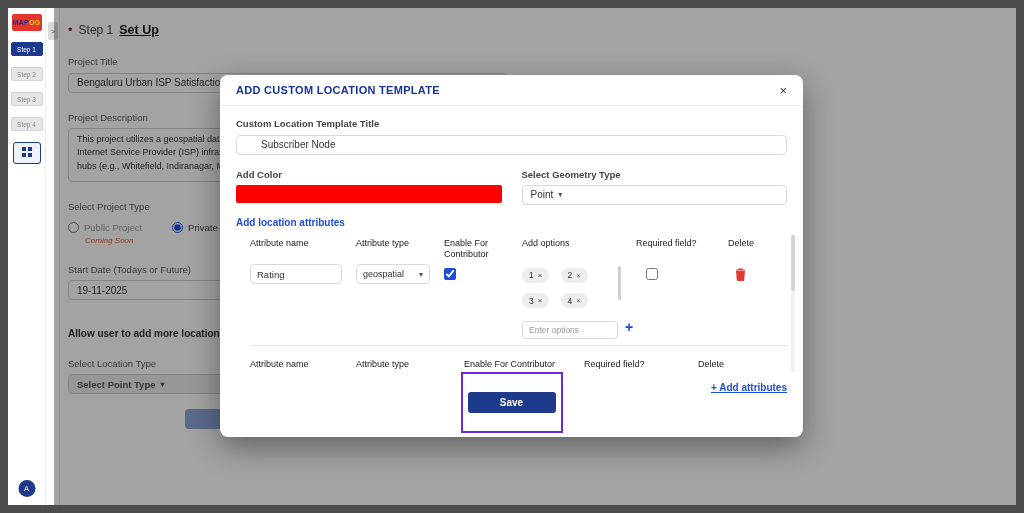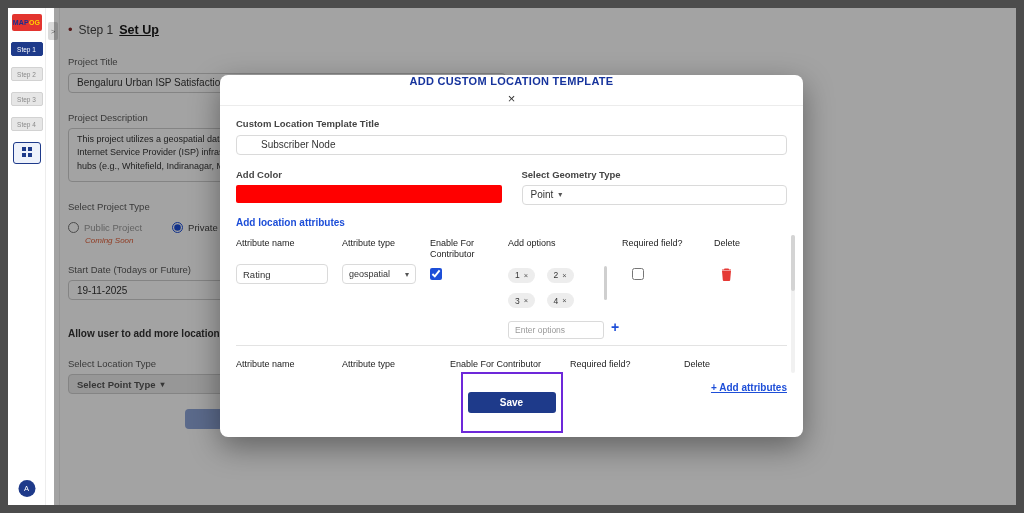--- a/index.html
+++ b/index.html
@@ -42,33 +42,33 @@
   .coming-soon { font-size:8px; color:#e2603a; font-style:italic; margin:3px 0 0 17px; }
   .gray-select { width:438px; height:20px; background:#ececec; border:1px solid #cfcfcf; border-radius:4px; font-size:9.5px; font-weight:600; color:#555; display:flex; align-items:center; padding:0 8px; gap:5px; margin-top:1px; }
   .allow-label { font-size:10px; font-weight:bold; color:#333; margin-top:28px; }
   .bottom-btn { position:absolute; left:139px; top:401px; width:80px; height:20px; background:#8fa6d9; border:none; border-radius:4px; }
 
   
   .overlay { position:absolute; left:38px; top:0; right:0; bottom:0; background:rgba(0,0,0,0.36); z-index:10; }
 
   
   .modal { position:absolute; left:220px; top:75px; width:583px; height:362px; background:#fff; border-radius:8px; z-index:20; box-shadow:0 10px 30px rgba(0,0,0,.4); }
-  .modal-header { height:31px; display:flex; align-items:center; justify-content:space-between; padding:0 16px; border-bottom:1px solid #ececec;flex-direction:column; }
+  .modal-header { height:31px; display:flex; align-items:center; justify-content:space-between; padding:0 16px; border-bottom:1px solid #ececec; }
   .modal-title { font-size:11px; font-weight:700; color:#16339c; letter-spacing:.3px; }
   .close-x { font-size:13px; color:#333; cursor:pointer; line-height:1; }
   .modal-body { padding:8px 16px 0; position:relative; }
   .m-label { font-size:9.5px; color:#444; margin:4px 0 5px;font-weight:bold; }
   .m-input { width:100%; height:20px; border:1px solid #dadada; border-radius:4px; font-size:10px; padding:0 24px; color:#333; }
   .two-col { display:flex; gap:20px; margin-top:10px; }
   .col { flex:1; }
   .color-swatch { height:18px; background:#ff0000; border-radius:2px; margin-top:2px; }
   .m-select { height:20px; border:1px solid #dadada; border-radius:4px; font-size:10px; color:#333; display:flex; align-items:center; padding:0 8px; gap:5px; margin-top:2px; }
   .caret { font-size:8px; color:#555; }
   .attrs-heading { margin-top:12px; font-size:10px; font-weight:600; color:#1d4ed8; }
-  .attrs-wrap { position:relative; height:142px; overflow:hidden; margin-top:2px; }
+  .attrs-wrap { position:relative; height:142px; overflow:hidden; margin-top:2px;margin-left:14px; }
   .grid1 { display:grid; grid-template-columns:92px 74px 64px 100px 78px 40px; column-gap:14px; align-items:start; }
   .grid2 { display:grid; grid-template-columns:92px 74px 126px 100px 60px; column-gap:14px; align-items:start; margin-top:5px; }
   .h { font-size:9px; color:#222; padding-top:8px; line-height:1.25; }
   .h2-pad { padding-left:20px; }
   .ctl { margin-top:4px; }
   .small-input { width:100%; height:20px; border:1px solid #dadada; border-radius:4px; font-size:9.5px; padding:0 6px; color:#333; }
   .small-select { height:20px; border:1px solid #dadada; border-radius:4px; font-size:9px; color:#333; display:flex; align-items:center; justify-content:space-between; padding:0 6px; }
   .cb { width:12px; height:12px; accent-color:#1d4ed8; margin-top:8px; }
   .cb-req { margin-left:10px; }
   .chips-box { position:relative; height:52px; overflow:hidden; padding-right:8px; margin-top:4px; }

